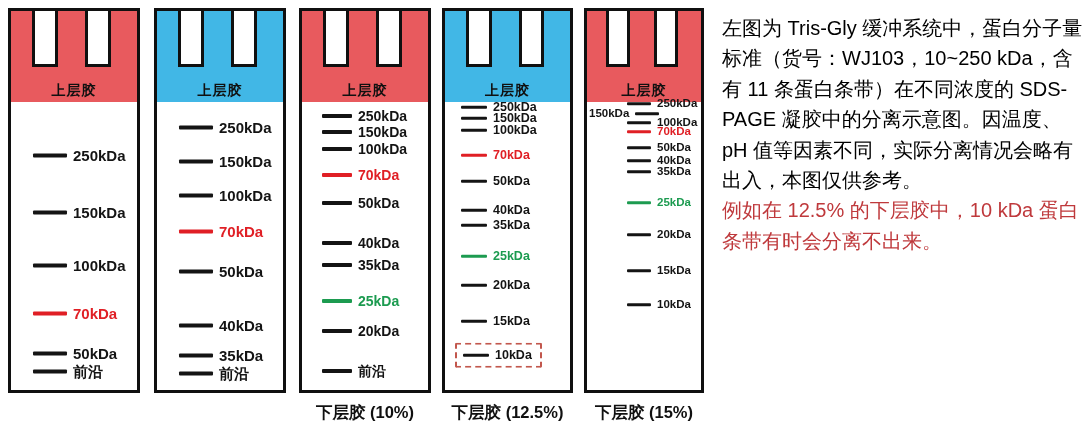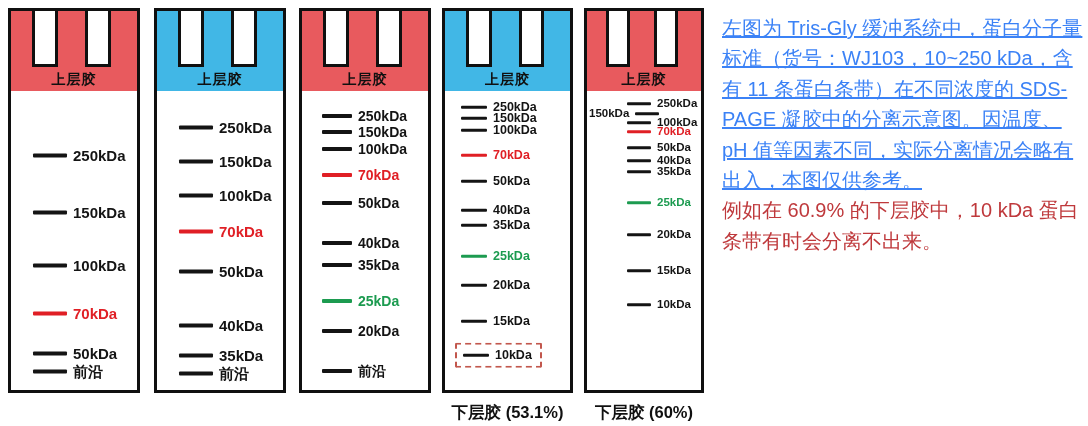--- a/index.html
+++ b/index.html
@@ -4,21 +4,21 @@
 <style>
   * { margin:0; padding:0; box-sizing:border-box; }
   html,body { width:1088px; height:426px; background:#ffffff; overflow:hidden; }
   body { position:relative; font-family:"Liberation Sans","DejaVu Sans",sans-serif; }
 
   .gel-diagram { position:absolute; inset:0; }
 
   .lane { position:absolute; top:8px; }
   .lane-rect { position:relative; height:385px; border:3px solid #101010; background:#ffffff; }
 
-  .stacking-gel { position:absolute; top:0; left:0; right:0; height:80px; }
+  .stacking-gel { position:absolute; top:0; left:0; right:0; height:91px; }
   .comb-well { position:absolute; top:0; width:20.5%; height:56px; background:#ffffff;
                border:3px solid #101010; border-top:none; }
   .well-1 { left:17%; }
   .well-2 { left:59%; }
   .stacking-label { position:absolute; bottom:2px; left:0; width:100%; text-align:center;
                     font-weight:bold; font-size:14px; color:#101010; letter-spacing:1px; }
 
   .band-row { position:absolute; display:flex; align-items:center; gap:6px;
               transform:translateY(-50%); white-space:nowrap; }
   .band-line { height:4px; border-radius:1px; flex:0 0 auto; }
@@ -161,20 +161,21 @@
         </div>
         <div class="band-row" style="top: 320px; left: 20px;">
           <div class="band-line" style="width: 30px; background: rgb(20, 20, 20);"></div>
           <div class="band-label" style="color: rgb(20, 20, 20);">20kDa</div>
         </div>
         <div class="band-row" style="top: 360px; left: 20px;">
           <div class="band-line" style="width: 30px; background: rgb(20, 20, 20);"></div>
           <div class="band-label" style="color: rgb(20, 20, 20);">前沿</div>
         </div>
       </div>
+      <div class="lane-bottom-label">下层胶 (10%)</div>
     </div>
     <div class="lane" style="left: 442px; width: 131px;">
       <div class="lane-rect">
         <div class="stacking-gel" style="background: rgb(65, 183, 230);">
           <div class="comb-well well-1"></div>
           <div class="comb-well well-2"></div>
           <div class="stacking-label">上层胶</div>
         </div>
         <div class="band-row" style="top: 96px; left: 16px;">
           <div class="band-line" style="width: 26px; background: rgb(20, 20, 20);"></div>
@@ -214,21 +215,21 @@
         </div>
         <div class="band-row" style="top: 310px; left: 16px;">
           <div class="band-line" style="width: 26px; background: rgb(20, 20, 20);"></div>
           <div class="band-label" style="color: rgb(20, 20, 20);">15kDa</div>
         </div>
         <div class="band-row boxed" style="top: 344px; left: 10px; border-color: rgb(194, 87, 77);">
           <div class="band-line" style="width: 26px; background: rgb(20, 20, 20);"></div>
           <div class="band-label" style="color: rgb(20, 20, 20);">10kDa</div>
         </div>
       </div>
-      <div class="lane-bottom-label">下层胶 (53.1%)</div>
+      <div class="lane-bottom-label">下层胶 (12.5%)</div>
     </div>
     <div class="lane" style="left: 584px; width: 120px;">
       <div class="lane-rect">
         <div class="stacking-gel" style="background: rgb(232, 90, 94);">
           <div class="comb-well well-1"></div>
           <div class="comb-well well-2"></div>
           <div class="stacking-label">上层胶</div>
         </div>
         <div class="band-row" style="top: 93px; left: 40px;">
           <div class="band-line" style="width: 24px; background: rgb(20, 20, 20);"></div>
@@ -268,20 +269,20 @@
         </div>
         <div class="band-row" style="top: 260px; left: 40px;">
           <div class="band-line" style="width: 24px; background: rgb(20, 20, 20);"></div>
           <div class="band-label" style="color: rgb(20, 20, 20);">15kDa</div>
         </div>
         <div class="band-row" style="top: 294px; left: 40px;">
           <div class="band-line" style="width: 24px; background: rgb(20, 20, 20);"></div>
           <div class="band-label" style="color: rgb(20, 20, 20);">10kDa</div>
         </div>
       </div>
-      <div class="lane-bottom-label">下层胶 (60%)</div>
+      <div class="lane-bottom-label">下层胶 (15%)</div>
     </div>
   </div>
 
 <div class="note">
-  <p style="color: #3b82f6; text-decoration: underline;">左图为 Tris-Gly 缓冲系统中，蛋白分子量标准（货号：WJ103，10~250 kDa，含有 11 条蛋白条带）在不同浓度的 SDS-PAGE 凝胶中的分离示意图。因温度、pH 值等因素不同，实际分离情况会略有出入，本图仅供参考。</p>
-  <p style="color: rgb(191, 57, 60);">例如在 60.9% 的下层胶中，10 kDa 蛋白条带有时会分离不出来。</p>
+  <p style="color: #000000;">左图为 Tris-Gly 缓冲系统中，蛋白分子量标准（货号：WJ103，10~250 kDa，含有 11 条蛋白条带）在不同浓度的 SDS-PAGE 凝胶中的分离示意图。因温度、pH 值等因素不同，实际分离情况会略有出入，本图仅供参考。</p>
+  <p style="color: rgb(191, 57, 60);">例如在 12.5% 的下层胶中，10 kDa 蛋白条带有时会分离不出来。</p>
 </div>
 
 </body></html>

